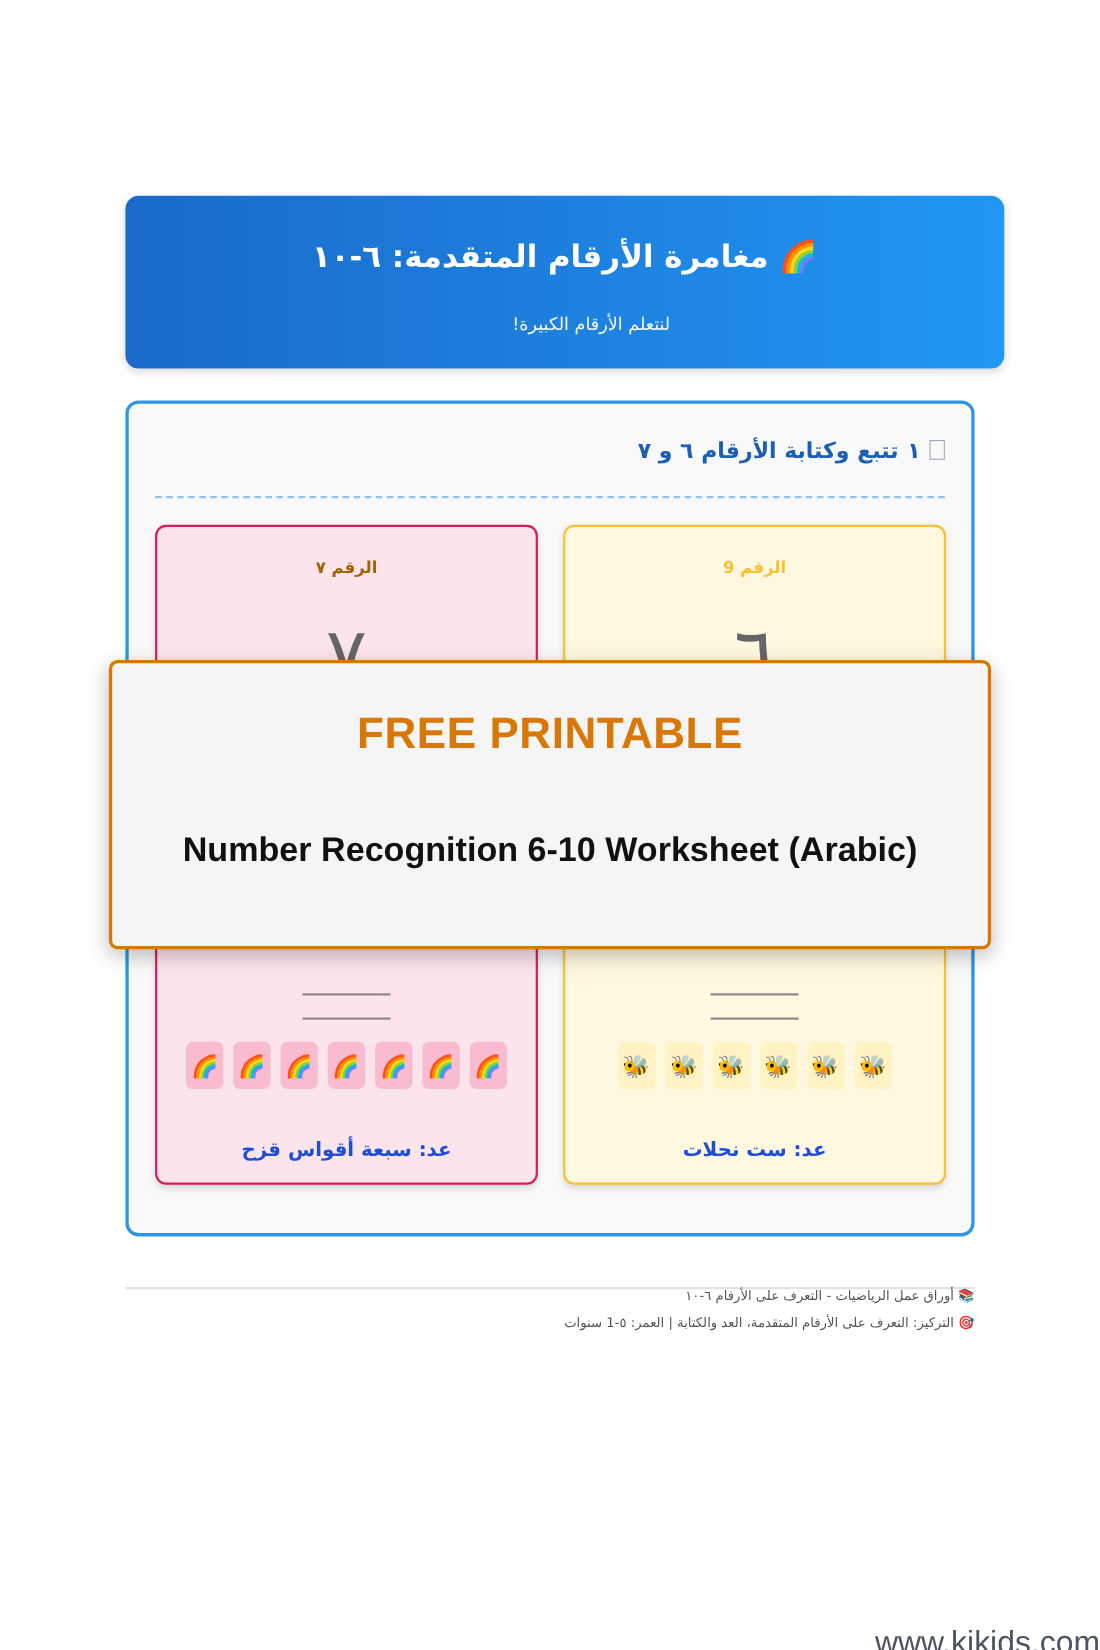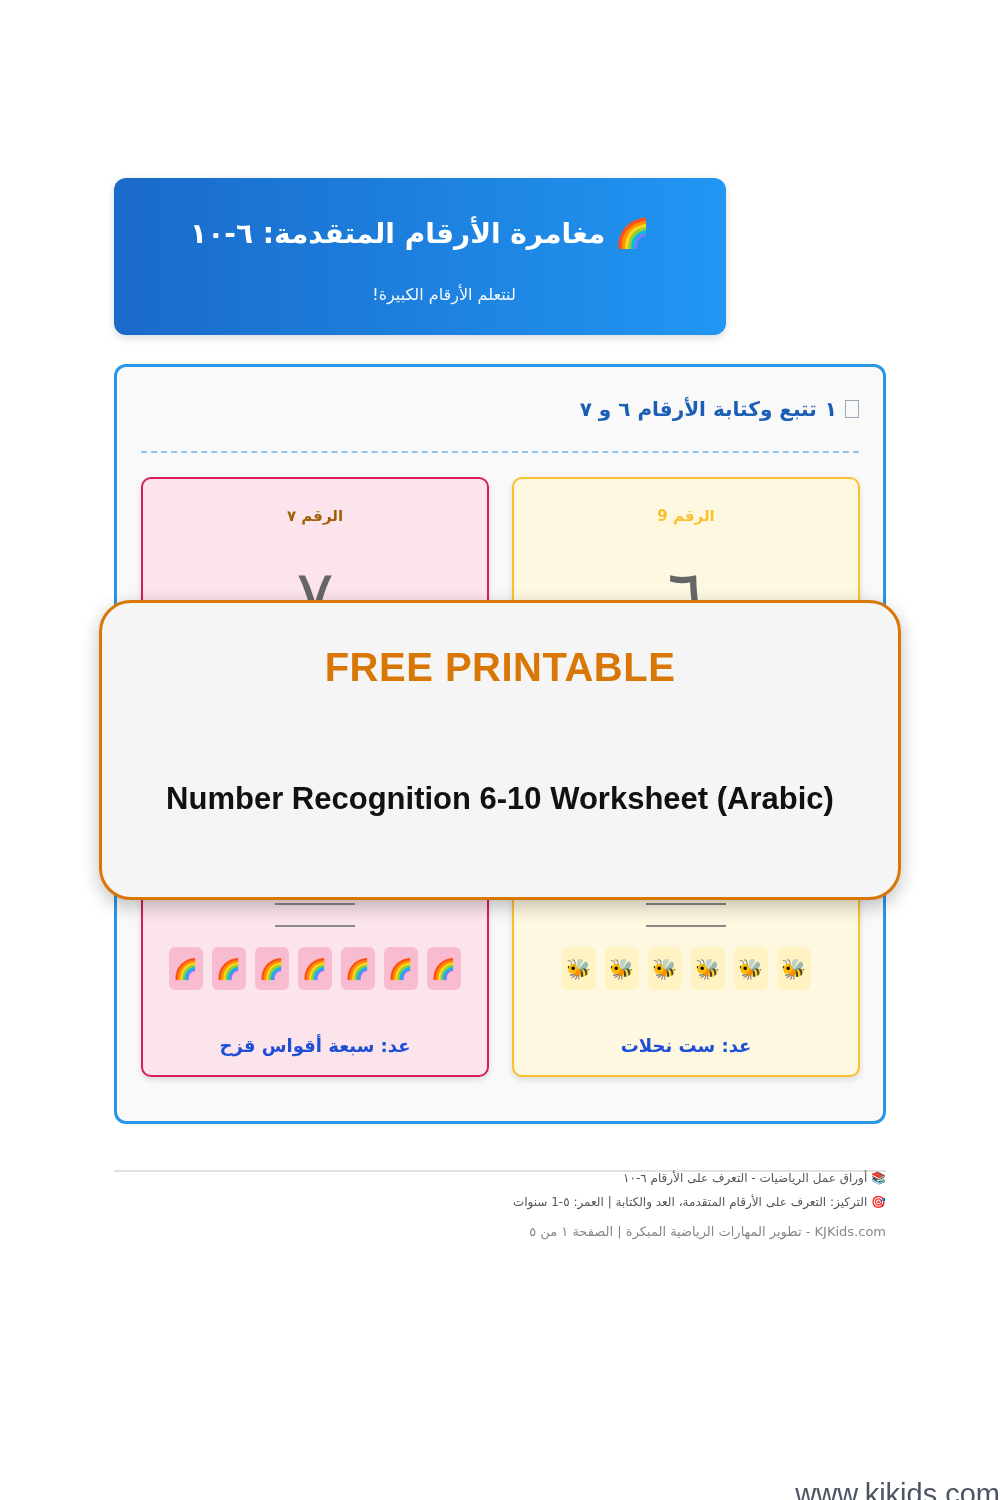--- a/index.html
+++ b/index.html
@@ -1,20 +1,20 @@
 <!DOCTYPE html>
 <html><head>
 <meta charset="utf-8">
 <style>
   * { box-sizing: border-box; margin: 0; padding: 0; }
   html, body { width: 1000px; height: 1500px; background: #ffffff; overflow: hidden; }
   body { position: relative; font-family: "DejaVu Sans", sans-serif; }
 
   .header {
-    position: absolute; left: 114px; top: 178px; width: 612px; height: 157px;
+    position: absolute; left: 114px; top: 178px; width: 799px; height: 157px;
     border-radius: 12px;
     background: linear-gradient(90deg, #1a6ac9 0%, #2196f3 100%);
     box-shadow: 0 3px 8px rgba(0,0,0,0.15);
     color: #fff; text-align: center; direction: rtl;
   }
   .header-title {
     position: absolute; top: 36px; left: 0; right: 0;
     font-size: 28px; font-weight: bold; line-height: 40px;
   }
   .header-sub {
@@ -71,32 +71,32 @@
     font-size: 20px;
   }
   .card.pink .icon-tile { background: #f8bbd0; }
   .card.yellow .icon-tile { background: #fff3c4; }
   .count-text {
     position: absolute; left: 0; right: 0; top: 556px;
     font-size: 18px; font-weight: bold; color: #1d4ed8; direction: rtl;
   }
 
   .overlay {
-    position: absolute; left: 99px; top: 600px; width: 802px; height: 300px;
-    border: 3px solid #d97706; border-radius: 32px; background: #f5f5f5;
+    position: absolute; left: 99px; top: 600px; width: 802px; height: 263px;
+    border: 3px solid #d97706; border-radius: 8px; background: #f5f5f5;
     box-shadow: 0 6px 18px rgba(0,0,0,0.25);
     text-align: center;
   }
   .overlay-title {
     position: absolute; left: 0; right: 0; top: 42px;
     font-family: "Liberation Sans", sans-serif; font-weight: bold;
     font-size: 40px; color: #d97706; letter-spacing: 0.5px;
   }
   .overlay-sub {
-    position: absolute; left: 0; right: 0; top: 178px;
+    position: absolute; left: 0; right: 0; top: 152px;
     font-family: "Liberation Sans", sans-serif; font-weight: bold;
     font-size: 31px; color: #111;
   }
 
   .footer-rule {
     position: absolute; left: 114px; width: 772px; top: 1170px;
     border-top: 2px solid #e2e2e2;
   }
   .footer {
     position: absolute; left: 114px; width: 772px; top: 1166px;
@@ -174,16 +174,15 @@
 <div class="footer-rule"></div>
 <div class="footer">
   <div class="footer-line">
     <span>📚</span>
     <span>أوراق عمل الرياضيات - التعرف على الأرقام ٦-١٠</span>
   </div>
   <div class="footer-line">
     <span>🎯</span>
     <span>التركيز: التعرف على الأرقام المتقدمة، العد والكتابة | العمر: ٥-1 سنوات</span>
   </div>
-  <div class="footer-line muted">KJKids.com - تطوير المهارات الرياضية المبكرة | الصفحة ١ من ٥</div>
 </div>
 
 <div class="site-url">www.kjkids.com</div>
 
 </body></html>

